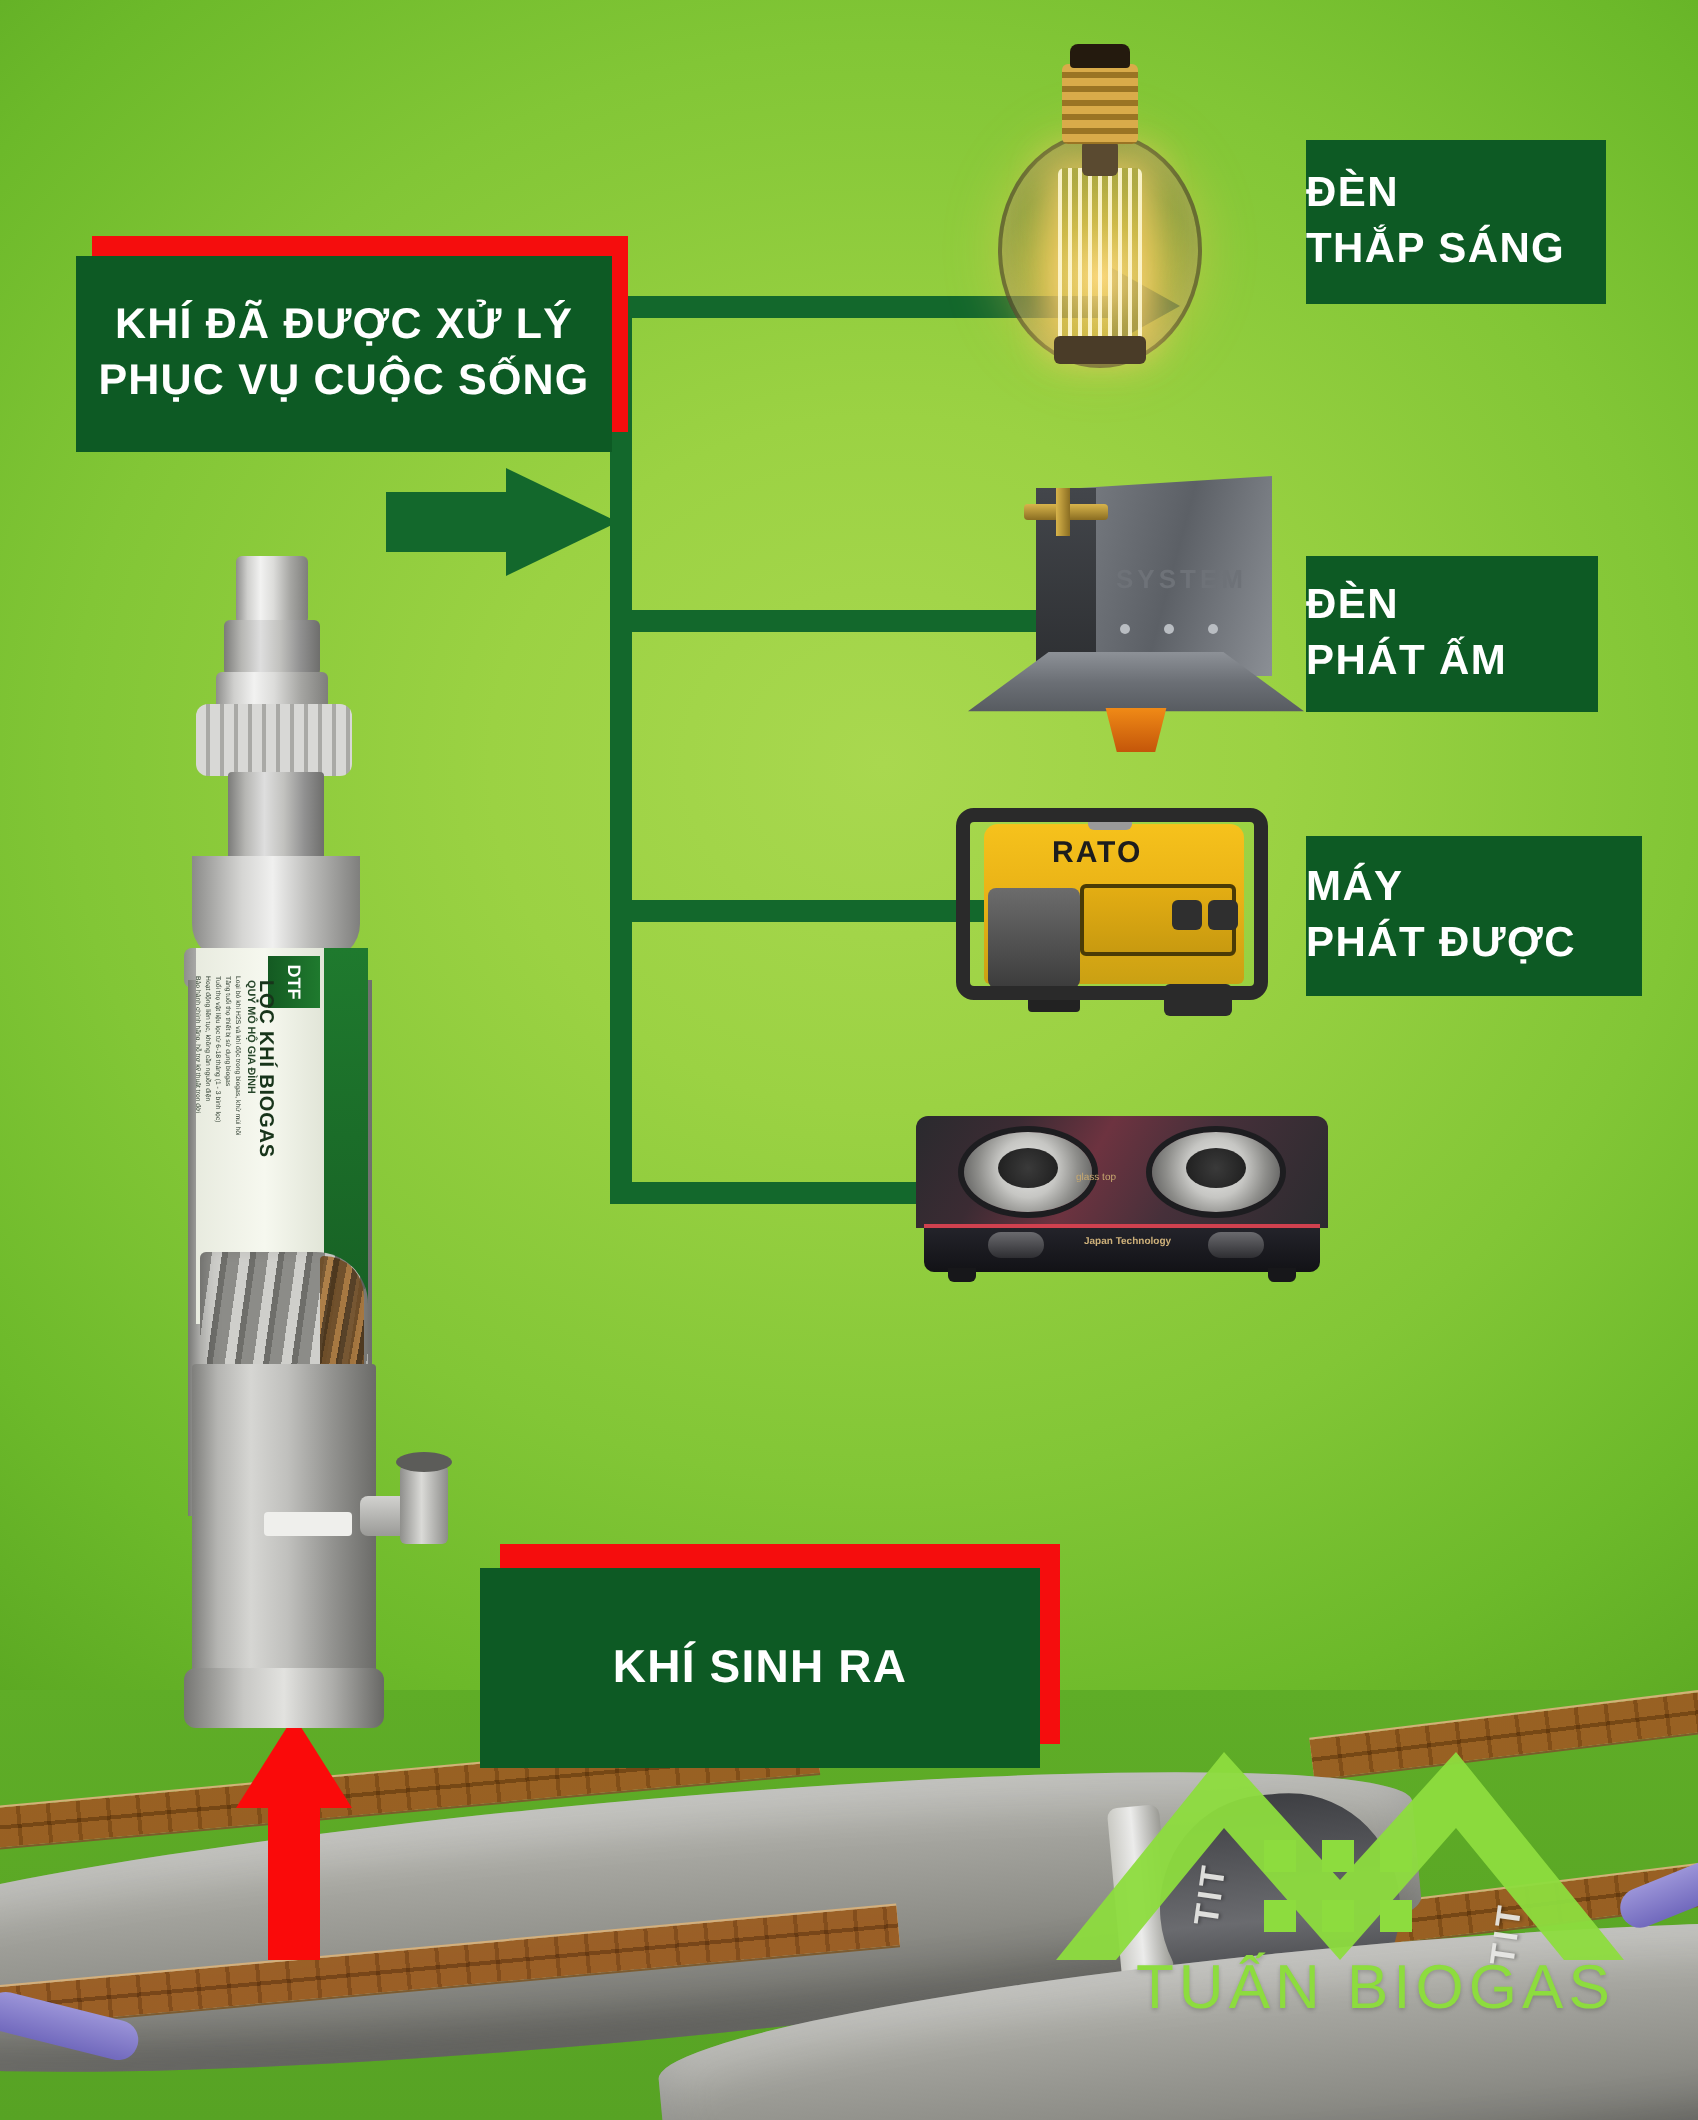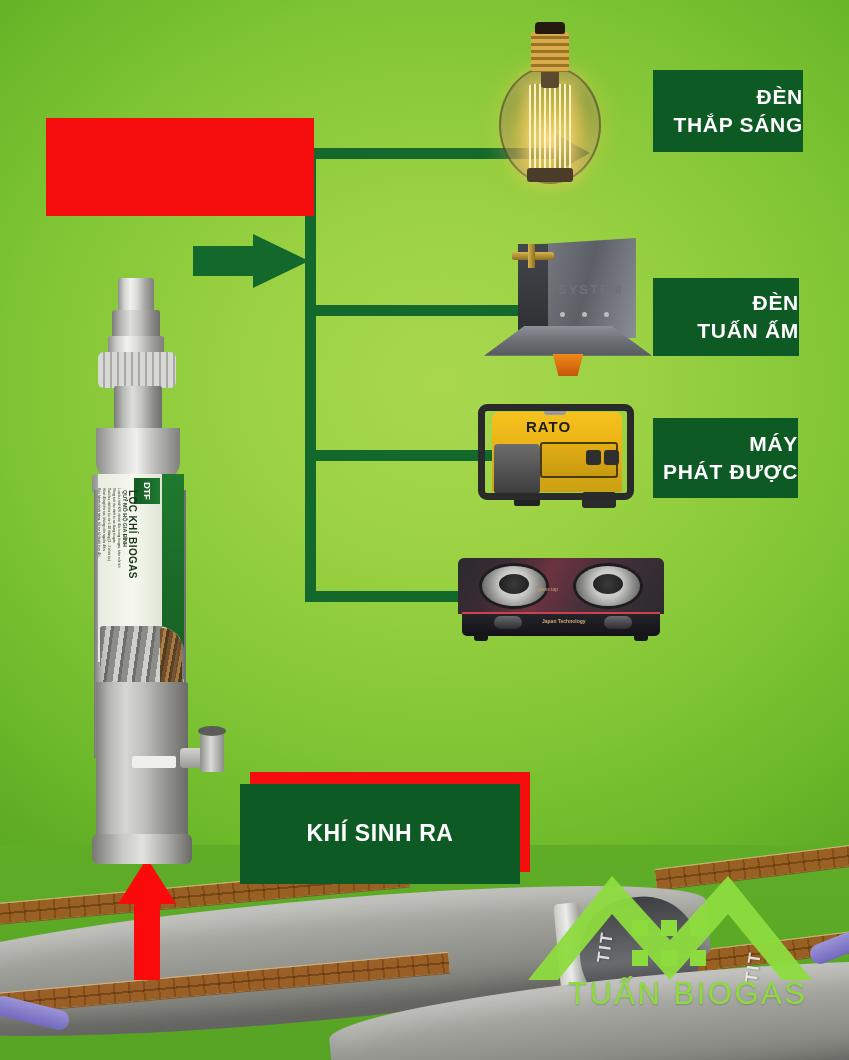--- a/index.html
+++ b/index.html
@@ -117,27 +117,27 @@
   #co-top { left:38px; top:118px; width:292px; height:108px; }
   #co-top .red   { left:8px;  top:0;   width:268px; height:98px; }
   #co-top .green { left:0px;  top:10px; width:268px; height:98px; font-size:21.5px; letter-spacing:.6px; }
 
   #co-bottom { left:240px; top:772px; width:300px; height:112px; }
   #co-bottom .red   { left:10px; top:0;  width:280px; height:100px; }
   #co-bottom .green { left:0px;  top:12px; width:280px; height:100px; font-size:23px; letter-spacing:.6px; }
 
   .device-label {
     position:absolute; background:#0d5a24; color:#fff; font-weight:700;
-    display:flex; flex-direction:column; align-items:flex-end; justify-content:center;
+    display:flex; flex-direction:column; align-items:flex-start; justify-content:center;
     text-align:center; line-height:1.32; letter-spacing:.7px;
   }
   .device-label span { display:block; white-space:nowrap; }
   #lbl-lamp   { left:653px; top:70px;  width:150px; height:82px; font-size:21px; }
   #lbl-heater { left:653px; top:278px; width:146px; height:78px; font-size:21px; }
-  #lbl-gen    { left:653px; top:418px; width:145px; height:80px; font-size:21px; }
+  #lbl-gen    { left:653px; top:418px; width:168px; height:80px; font-size:21px; }
   #lbl-stove  { left:673px; top:532px; width:156px; height:80px; font-size:21px; }
 
   
   #filter { position:absolute; left:88px; top:278px; width:152px; height:600px; }
   .f-part { position:absolute; }
   .steel { background:linear-gradient(90deg,#8e8e8c 0%,#cfcfcd 16%,#f2f2f1 34%,#dcdcda 52%,#a5a5a2 76%,#7e7e7b 100%); }
   .steel-d { background:linear-gradient(90deg,#7b7b79 0%,#b6b6b3 18%,#dedede 38%,#c2c2bf 58%,#909090 80%,#6e6e6c 100%); }
 
   #nozzle-top { left:30px; top:0px;   width:36px; height:34px; border-radius:3px; }
   #nozzle-2   { left:24px; top:32px;  width:48px; height:28px; border-radius:3px; }
@@ -500,36 +500,40 @@
     <div id="stove-base"></div>
     <div class="knob" id="knob1"></div>
     <div class="knob" id="knob2"></div>
     <div id="stove-brand">Japan Technology</div>
     <div class="stove-foot" style="left:16px;"></div>
     <div class="stove-foot" style="left:176px;"></div>
   </div>
 
   <div class="callout" id="co-top">
     <div class="red"></div>
+    <div class="green">
+      <span>KHÍ ĐÃ ĐƯỢC XỬ LÝ</span>
+      <span>PHỤC VỤ CUỘC SỐNG</span>
+    </div>
   </div>
 
   <div class="callout" id="co-bottom">
     <div class="red"></div>
     <div class="green">
       <span>KHÍ SINH RA</span>
     </div>
   </div>
 
   <div class="device-label" id="lbl-lamp">
     <span>ĐÈN</span>
     <span>THẮP SÁNG</span>
   </div>
   <div class="device-label" id="lbl-heater">
     <span>ĐÈN</span>
-    <span>TUẤN ẤM</span>
+    <span>PHÁT ẤM</span>
   </div>
   <div class="device-label" id="lbl-gen">
     <span>MÁY</span>
     <span>PHÁT ĐƯỢC</span>
   </div>
 
   <div id="watermark">
     <svg id="wm-roof" viewBox="0 0 300 122">
       <path d="M8 118 L92 14 L150 78 L208 14 L292 118 L262 118 L208 52 L150 118 L92 52 L38 118 Z" fill="#8ddc3e" opacity="0.95"></path>
     </svg>

